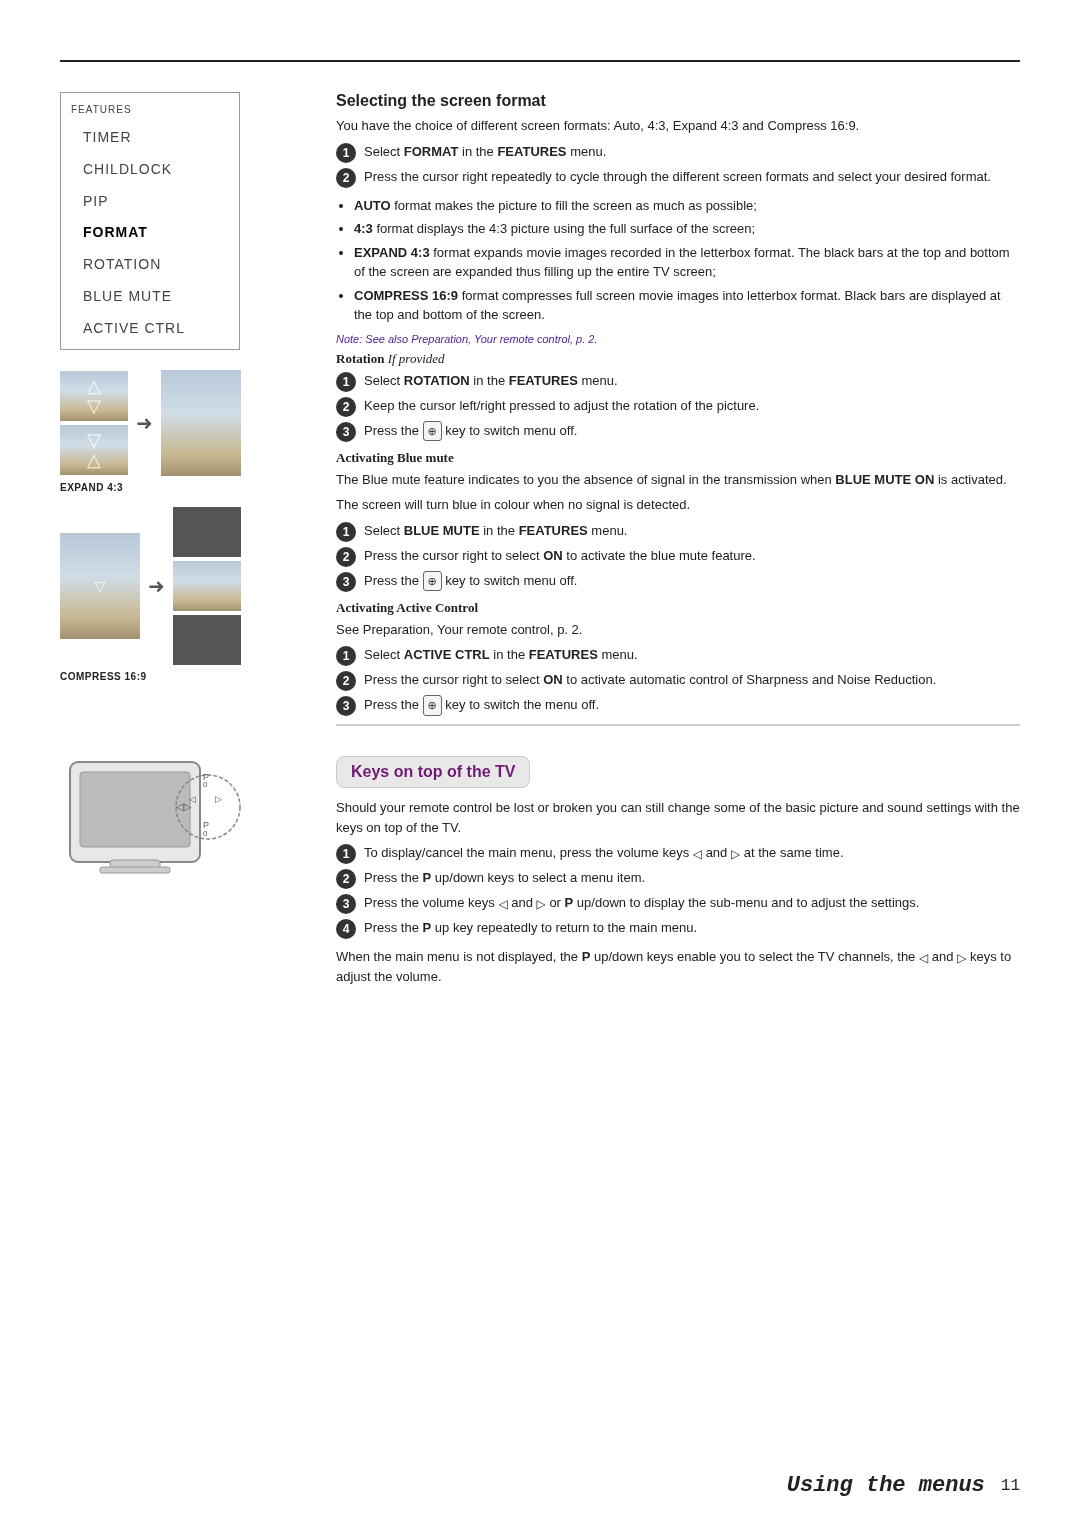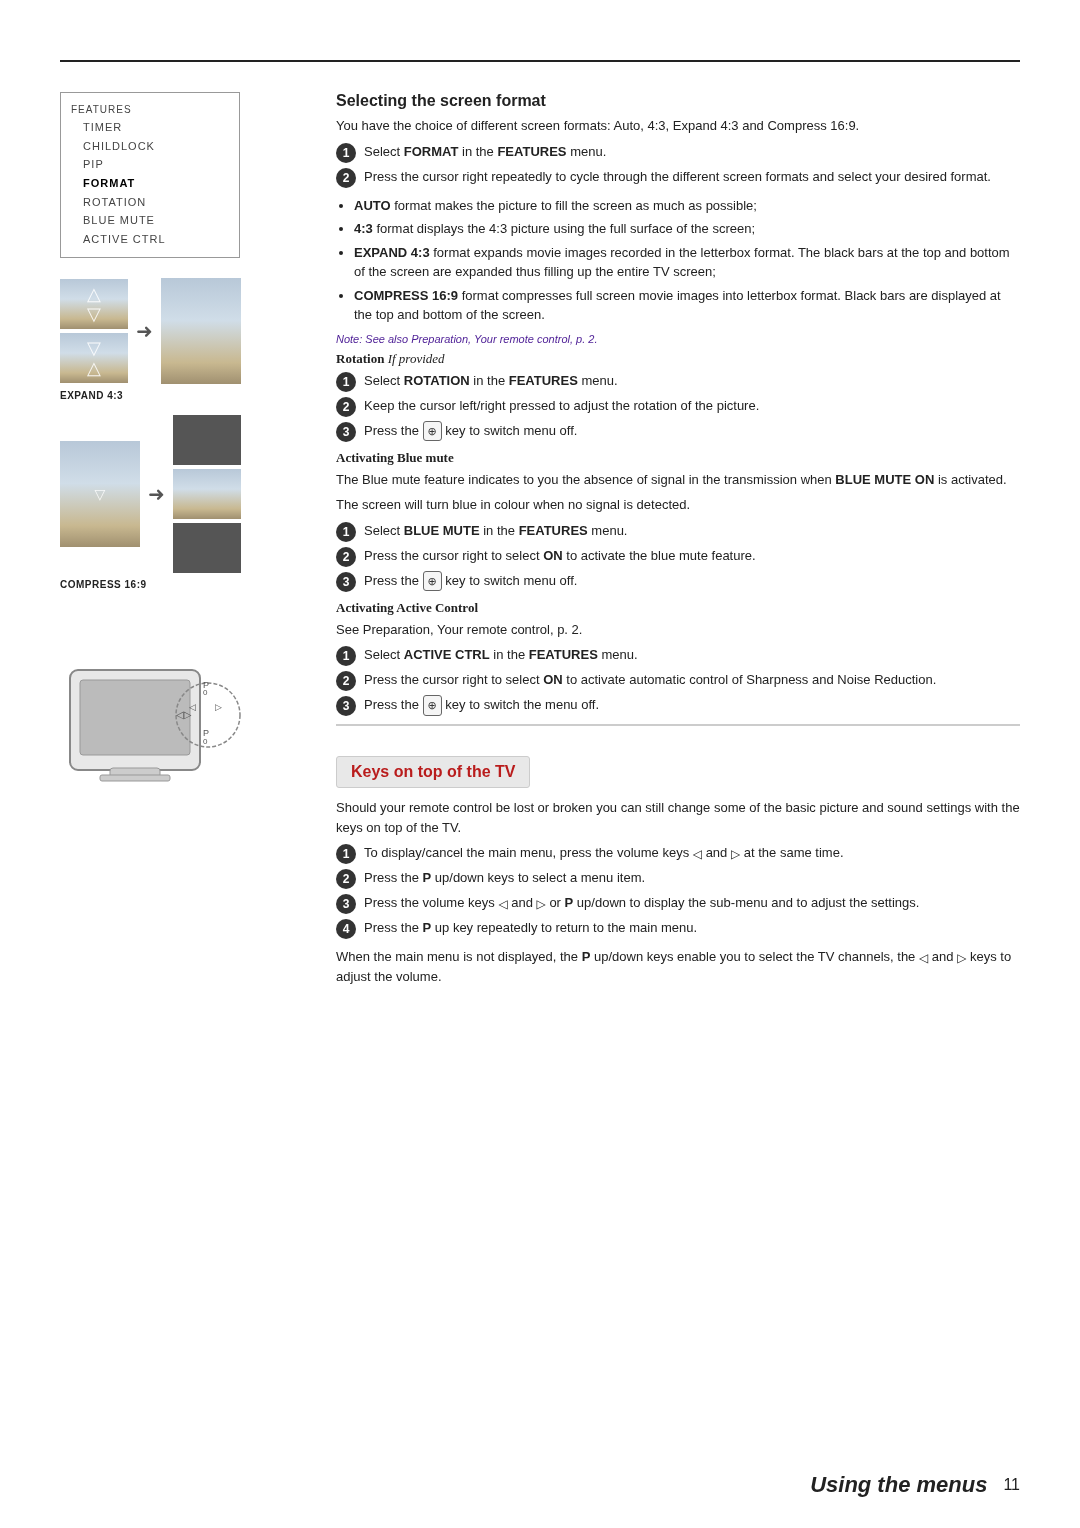--- a/index.html
+++ b/index.html
@@ -52,24 +52,25 @@
       width: 180px;
     }
 
     .features-menu-box .menu-header {
       font-size: 10px;
       letter-spacing: 1px;
       color: #444;
     }
 
     .features-menu-box .menu-item {
-      font-size: 11px;
+      font-size: 14px;
       letter-spacing: 1px;
       color: #444;
       padding-left: 12px;
+      margin-top: 8px;
     }
 
     .features-menu-box .menu-item.active {
       font-weight: bold;
       color: #000;
     }
 
     
     .image-pair {
       display: flex;
@@ -211,25 +212,25 @@
     .note-italic {
       font-style: italic;
       font-size: 11px;
       color: #4c1d95;
       margin-bottom: 6px;
     }
 
     
     .keys-section-header {
       background: #e8e8e8;
-      border-radius: 3px;
+      border-radius: 8px;
       padding: 6px 14px;
       font-size: 16px;
       font-weight: bold;
-      color: #b91c1c;
+      color: #701a75;
       display: inline-block;
       margin-top: 20px;
       margin-bottom: 10px;
       border: 1px solid #ccc;
     }
 
     .divider-section {
       width: 100%;
       height: 2px;
       background: #ccc;
@@ -237,20 +238,21 @@
     }
 
     
     .page-footer {
       position: absolute;
       bottom: 30px;
       right: 60px;
       display: flex;
       align-items: center;
       gap: 16px;
+      font-family: Liberation Mono, monospace;
     }
 
     .footer-title {
       font-size: 22px;
       font-weight: bold;
       font-style: italic;
       color: #222;
     }
 
     .footer-page-num {

